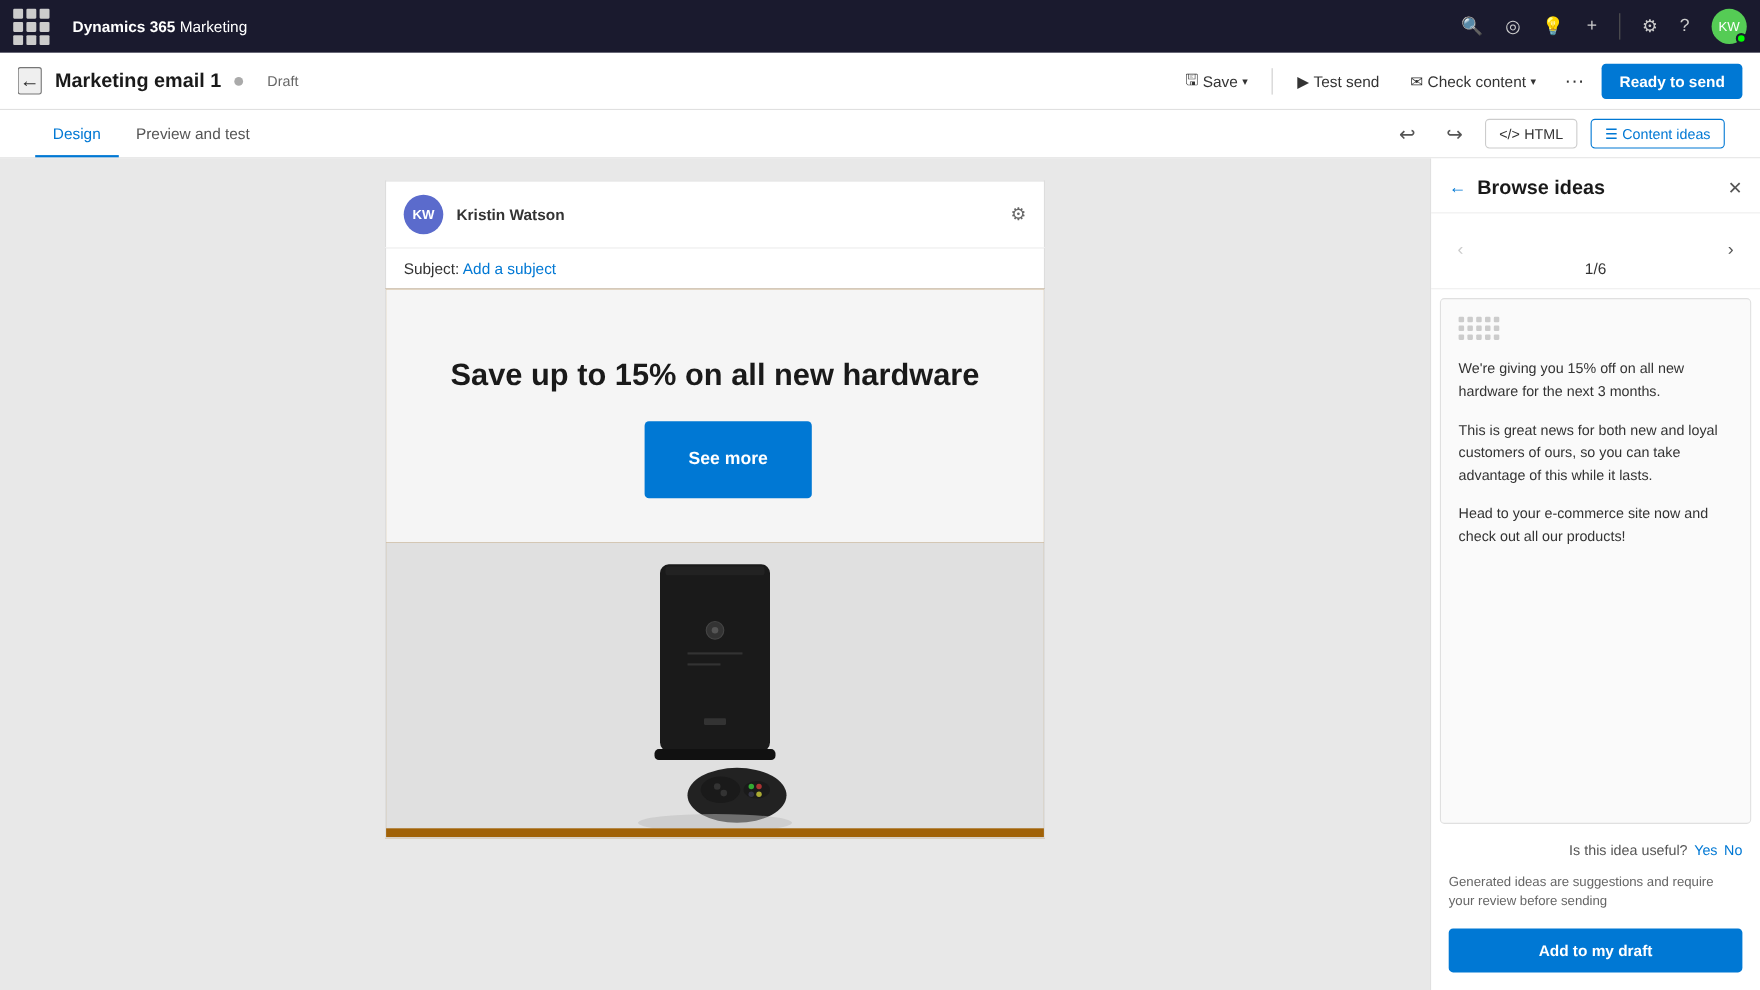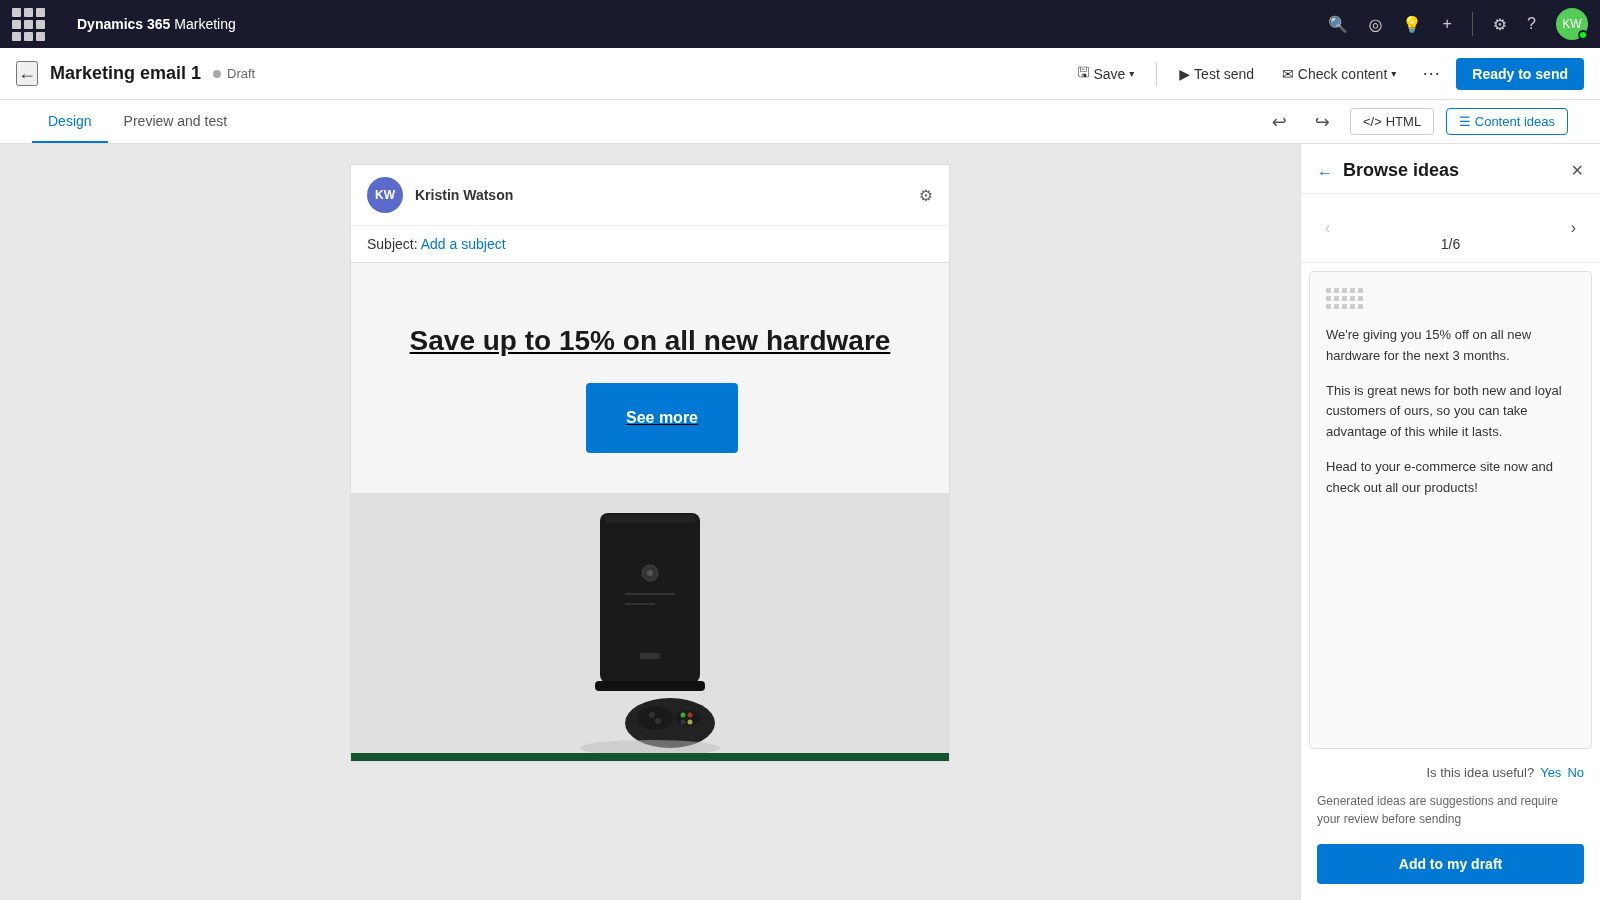--- a/index.html
+++ b/index.html
@@ -6,21 +6,21 @@
     body { font-family: 'Segoe UI', sans-serif; background: #f5f5f5; height: 900px; overflow: hidden; }
 
     
     .top-nav {
       background: #1a1a2e;
       height: 48px;
       display: flex;
       align-items: center;
       padding: 0 12px;
       color: #fff;
-      gap: 28px;
+      gap: 17px;
     }
     .top-nav-grid { display: grid; grid-template-columns: 9px 9px 9px; grid-template-rows: 9px 9px 9px; gap: 3px; }
     .top-nav-grid span { width: 9px; height: 9px; background: #ccc; border-radius: 1px; display: block; }
     .top-nav-brand { font-size: 14px; font-weight: 400; color: #fff; margin-left: 4px; }
     .top-nav-brand strong { font-weight: 600; }
     .top-nav-spacer { flex: 1; }
     .top-nav-icons { display: flex; align-items: center; gap: 20px; }
     .top-nav-icon { color: #ccc; font-size: 16px; cursor: pointer; }
     .top-nav-divider { width: 1px; height: 24px; background: #555; }
     .avatar { width: 32px; height: 32px; border-radius: 50%; background: #5c5; display: flex; align-items: center; justify-content: center; font-size: 12px; color: #fff; position: relative; }
@@ -31,21 +31,21 @@
       background: #fff;
       height: 52px;
       display: flex;
       align-items: center;
       padding: 0 16px;
       border-bottom: 1px solid #e0e0e0;
       gap: 12px;
     }
     .toolbar-back { font-size: 18px; color: #333; cursor: pointer; }
     .toolbar-title { font-size: 18px; font-weight: 600; color: #1a1a1a; }
-    .toolbar-status { display: flex; align-items: center; gap: 6px; color: #666; font-size: 13px; }
+    .toolbar-status { display: flex; align-items: center; gap: 22px; color: #666; font-size: 13px; }
     .status-dot { width: 8px; height: 8px; border-radius: 50%; background: #aaa; }
     .toolbar-spacer { flex: 1; }
     .toolbar-actions { display: flex; align-items: center; gap: 8px; }
     .btn-save { background: none; border: none; color: #333; font-size: 14px; cursor: pointer; display: flex; align-items: center; gap: 4px; padding: 6px 10px; }
     .toolbar-sep { width: 1px; height: 24px; background: #ccc; margin: 0 4px; }
     .btn-test { background: none; border: none; color: #333; font-size: 14px; cursor: pointer; display: flex; align-items: center; gap: 4px; padding: 6px 10px; }
     .btn-check { background: none; border: none; color: #333; font-size: 14px; cursor: pointer; display: flex; align-items: center; gap: 4px; padding: 6px 10px; }
     .btn-more { background: none; border: none; color: #333; font-size: 18px; cursor: pointer; padding: 4px 8px; }
     .btn-ready { background: #0078d4; color: #fff; border: none; border-radius: 4px; padding: 8px 16px; font-size: 14px; font-weight: 600; cursor: pointer; }
     .chevron-sm { font-size: 10px; }
@@ -109,29 +109,28 @@
       border: 1px solid #ddd;
       border-top: 1px solid #eee;
       border-bottom: none;
       padding: 10px 16px;
       font-size: 14px;
       color: #333;
     }
     .subject-link { color: #0078d4; text-decoration: none; }
 
     .email-body {
-      background: #14532d;
+      background: #a16207;
       width: 100%;
       max-width: 600px;
       border: 1px solid #ddd;
       min-height: 500px;
       display: flex;
       flex-direction: column;
       align-items: center;
-      text-decoration: underline;
     }
 
     .email-content-area {
       background: #f5f5f5;
       width: 100%;
       padding: 60px 40px 40px;
       display: flex;
       flex-direction: column;
       align-items: center;
       gap: 24px;

